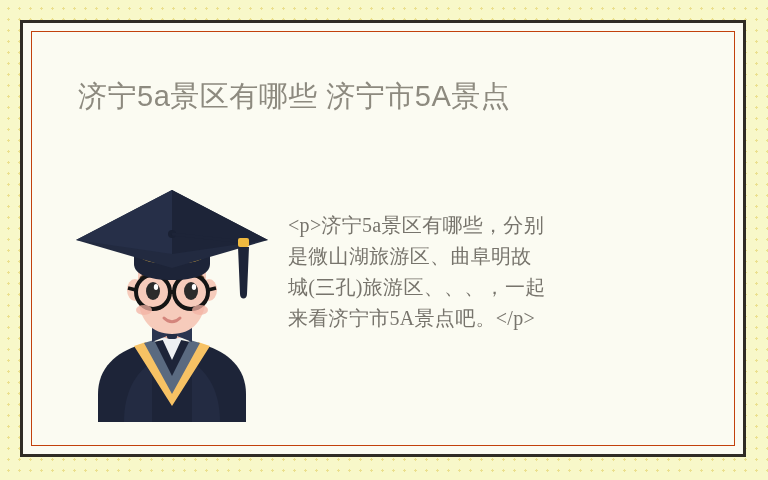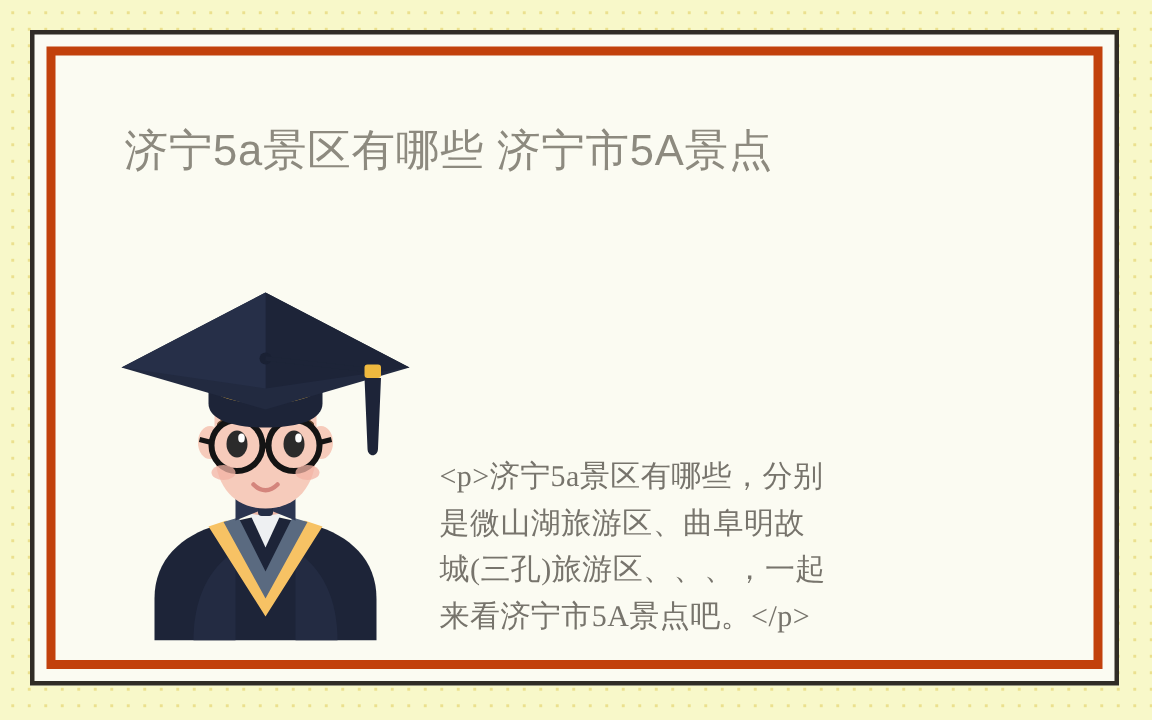--- a/index.html
+++ b/index.html
@@ -22,39 +22,39 @@
     position:absolute;
     left:20px;top:20px;width:726px;height:437px;
     border:3px solid #302c25;
     box-sizing:border-box;
     background:#fbfbf2;
   }
   
   #frame-inner{
     position:absolute;
     left:8px;top:8px;right:8px;bottom:8px;
-    border:6px solid #c2410c;
+    border:1px solid #c2410c;
     box-sizing:border-box;
     background:#fbfbf2;
   }
   #page-title{
     position:absolute;
     left:46px;top:44px;
     font-size:29px;
     line-height:40px;
     letter-spacing:0.5px;
     color:#8d8a7f;
     white-space:nowrap;
     font-family:"Liberation Sans", sans-serif;
   }
   #content-row{
     position:absolute;
     left:28px;top:150px;right:28px;
     display:flex;
-    align-items:flex-end;
+    align-items:flex-start;
   }
   #illustration{
     width:208px;height:240px;
     flex:0 0 208px;
     margin-left:8px;
   }
   #body-text{
     flex:1 1 auto;
     margin-left:12px;
     margin-top:28px;

